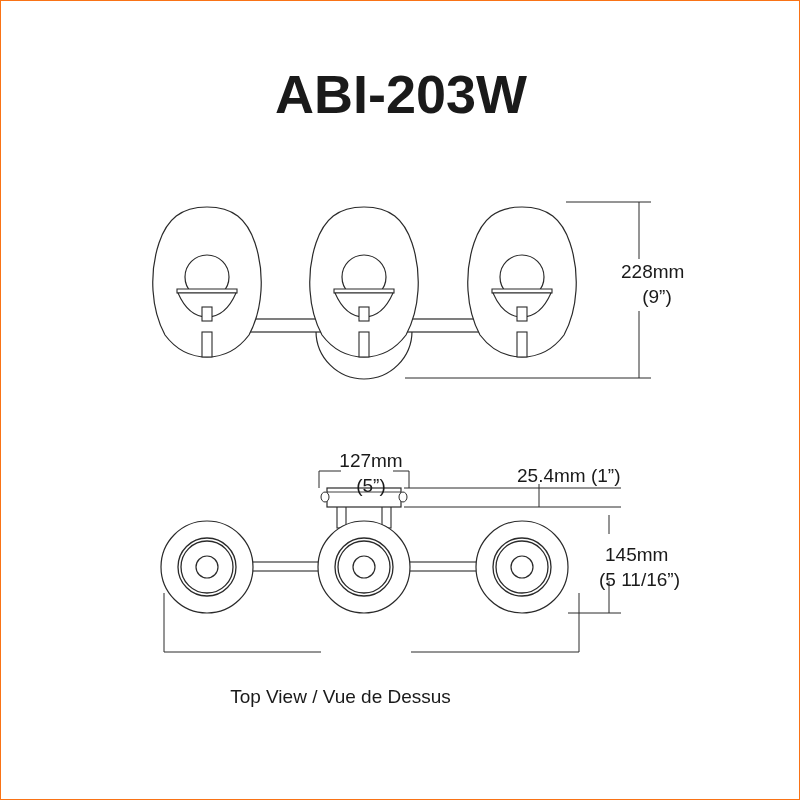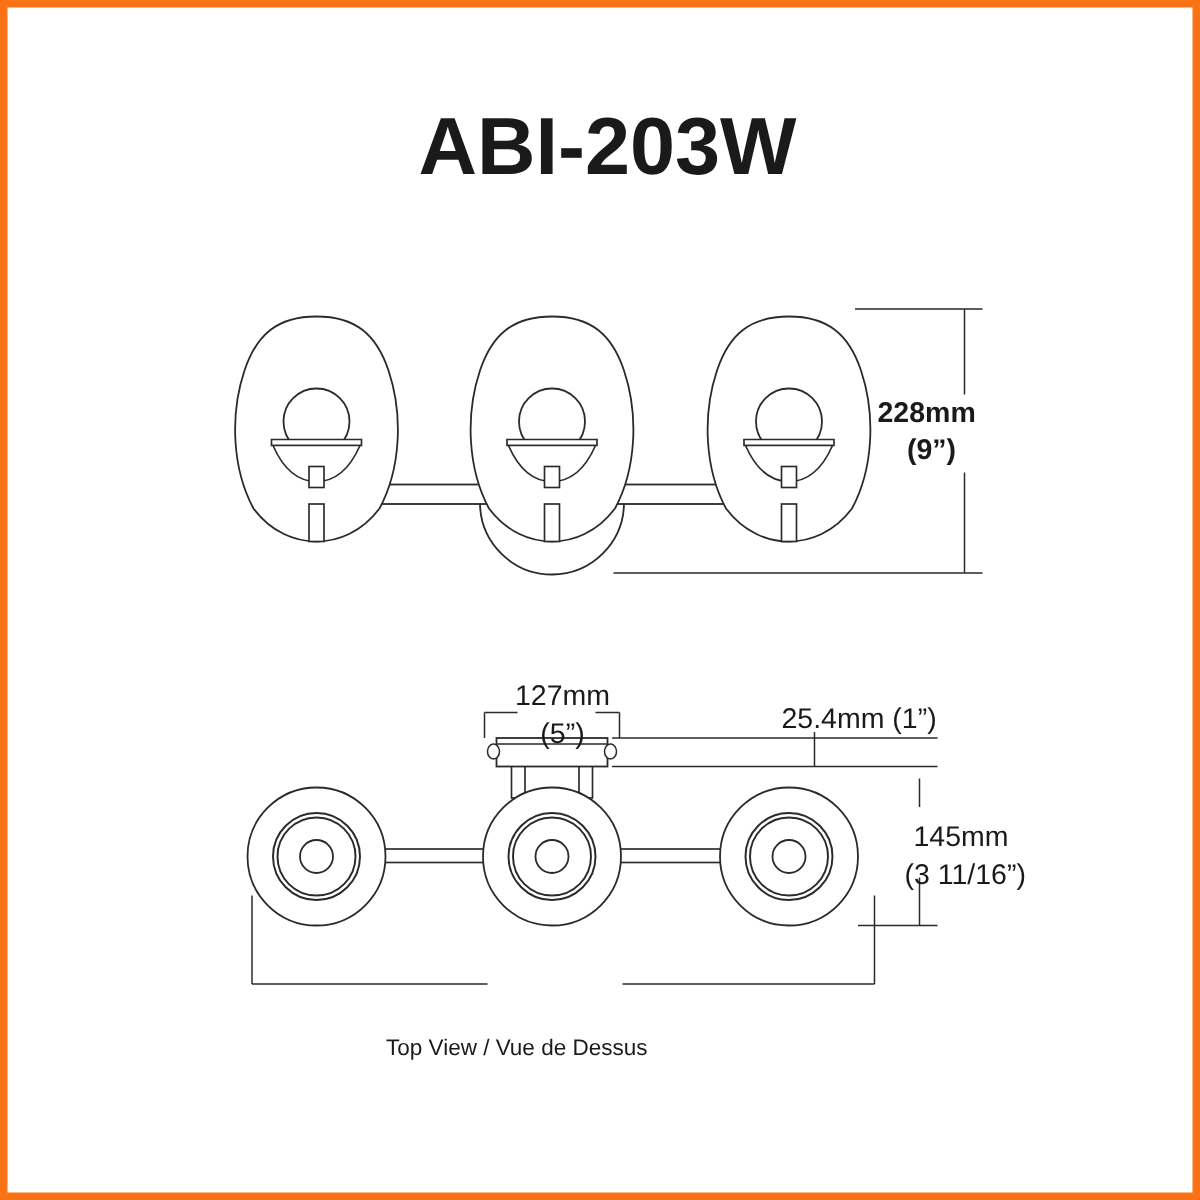--- a/index.html
+++ b/index.html
@@ -8,21 +8,21 @@
     background: #ffffff;
   }
   body {
     font-family: "Liberation Sans", sans-serif;
   }
   #spec-sheet {
     position: relative;
     width: 800px;
     height: 800px;
     background: #ffffff;
-    border: 5px solid #f97316;
+    border: 1px solid #f97316;
     box-sizing: border-box;
     overflow: hidden;
   }
   #drawing-svg {
     position: absolute;
     left: 0;
     top: 0;
     width: 800px;
     height: 800px;
     display: block;
@@ -43,34 +43,34 @@
     position: absolute;
     color: #1a1a1a;
     font-family: "Liberation Sans", sans-serif;
     font-size: 19px;
     line-height: 25px;
     white-space: nowrap;
     text-align: center;
   }
   .dim-label .mm { display: block; }
   .dim-label .inch { display: block; }
-  #dim-height-label { left: 580px; top: 258px; text-align: left; font-weight: bold; }
+  #dim-height-label { left: 620px; top: 258px; text-align: left; }
   #dim-height-label .inch { text-align: center; width: 72px; }
   #dim-plate-width-label { left: 322px; top: 447px; width: 96px; }
   #dim-plate-depth-label { left: 516px; top: 462px; }
   #dim-fixture-depth-label { left: 598px; top: 529px; text-align: left; margin-top: 12px; }
   #dim-fixture-depth-label .mm { padding-left: 6px; }
   #dim-overall-width-label { left: 312px; top: 627px; width: 96px; }
   .view-caption {
     position: absolute;
     left: 0;
     top: 685px;
     width: 679px;
     text-align: center;
-    font-size: 15px;
+    font-size: 19px;
     color: #1a1a1a;
     font-family: "Liberation Sans", sans-serif;
   }
 </style>
 </head>
 <body>
 
 <div id="spec-sheet">
 
   <div class="model-title">ABI-203W</div>
@@ -196,19 +196,19 @@
     <span class="mm">127mm</span>
     <span class="inch">(5”)</span>
   </div>
 
   <div class="dim-label" id="dim-plate-depth-label">
     <span class="mm">25.4mm (1”)</span>
   </div>
 
   <div class="dim-label" id="dim-fixture-depth-label">
     <span class="mm">145mm</span>
-    <span class="inch">(3 11/16”)</span>
+    <span class="inch">(5 11/16”)</span>
   </div>
 
 
   <div class="view-caption">Top View / Vue de Dessus</div>
 
 </div>
 
 </body></html>

